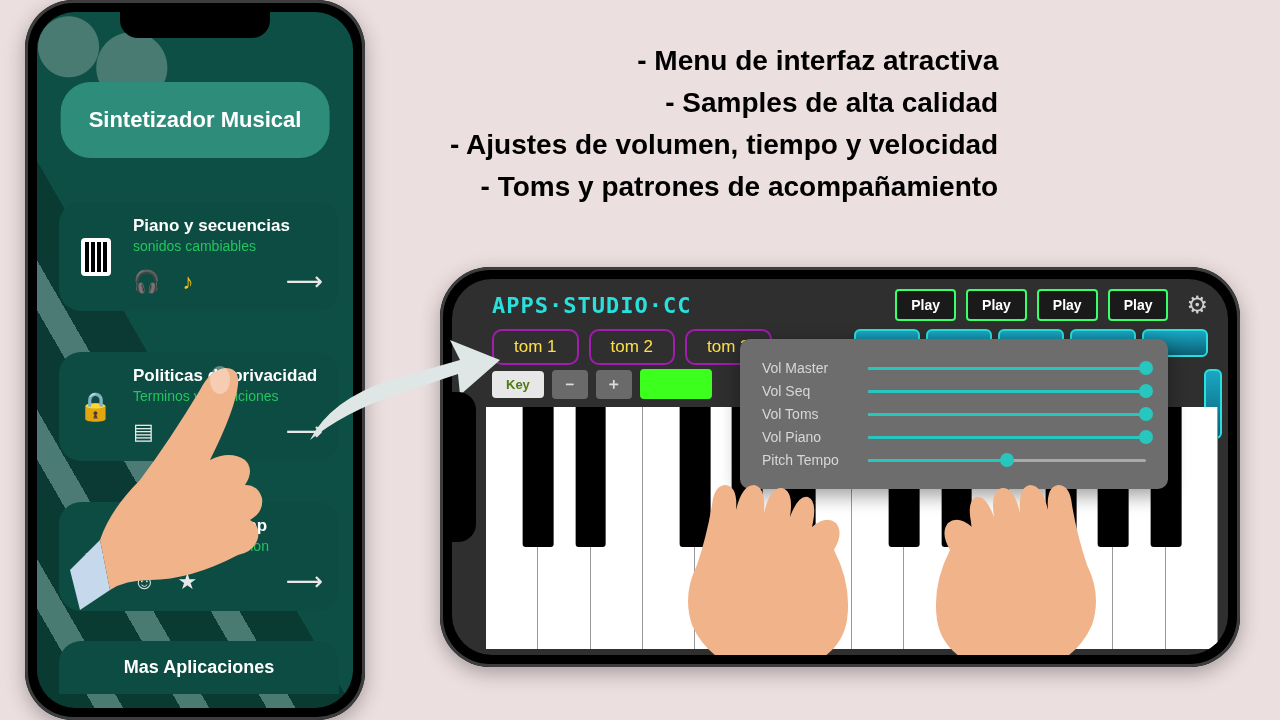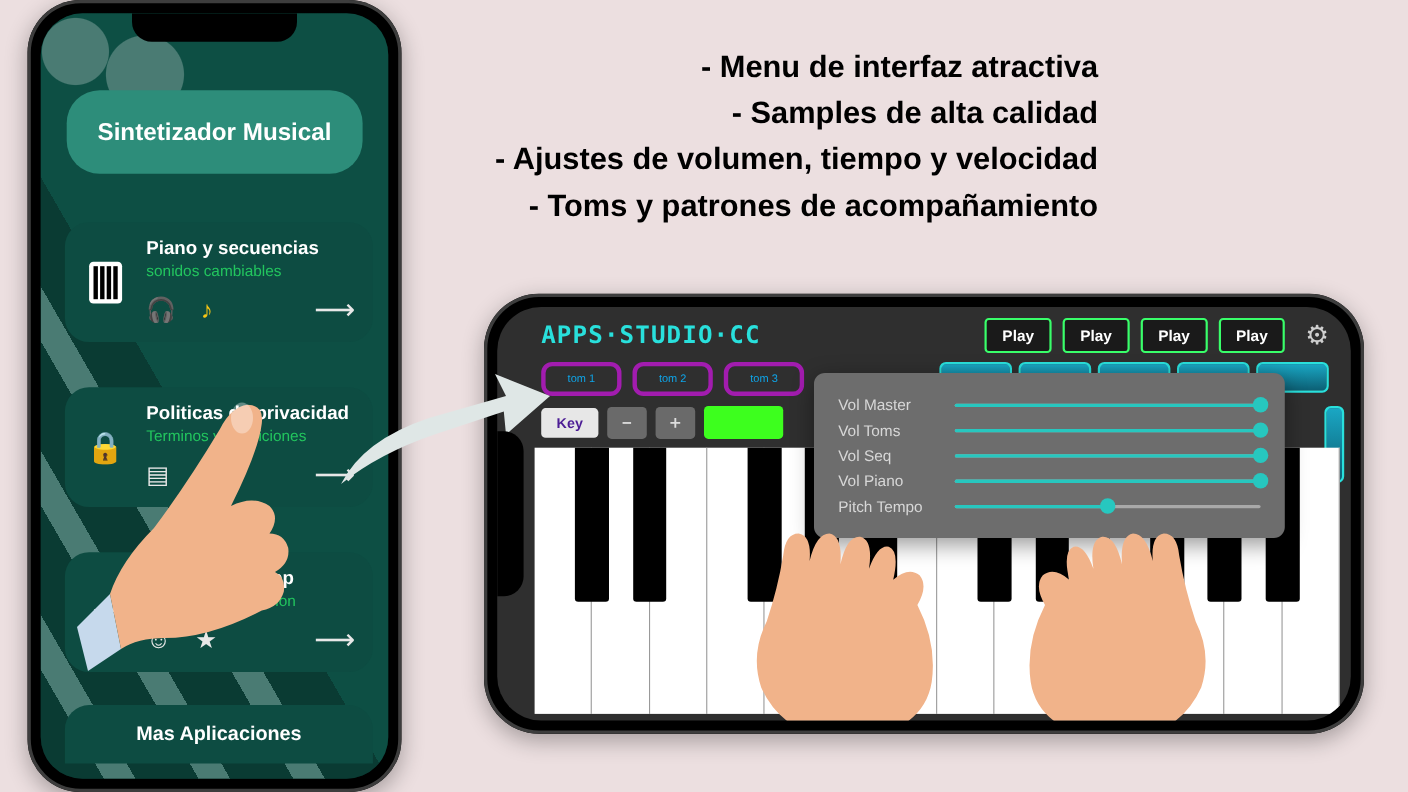--- a/index.html
+++ b/index.html
@@ -66,26 +66,26 @@
   .phone-right .screen{width:100%;height:100%;border-radius:40px;background:#2f2f2f;position:relative;overflow:hidden;}
   .notch-r{position:absolute;top:50%;left:0;transform:translateY(-50%);width:24px;height:150px;background:#000;border-radius:0 18px 18px 0;z-index:10;}
 
   .topbar{position:absolute;top:8px;left:40px;right:20px;height:36px;display:flex;align-items:center;gap:8px;}
   .logo{font-family:monospace;font-size:22px;font-weight:700;color:#29e0dc;letter-spacing:1px;}
   .playbtn{margin-left:auto;}
   .pb{background:#1a1a1a;border:2px solid #39ff6a;color:#fff;font-size:14px;font-weight:700;padding:6px 14px;border-radius:4px;}
   .gear{color:#cfcfcf;font-size:24px;margin-left:8px;}
 
   .tomrow{position:absolute;top:50px;left:40px;right:20px;display:flex;gap:10px;}
-  .tom{border:4px solid #a21caf;color:#0ea5e9;border-radius:10px;padding:6px 20px;font-size:10px}
+  .tom{border:2px solid #a21caf;color:#fde047;border-radius:10px;padding:6px 20px;font-size:17px}
   .padset{margin-left:auto;display:flex;gap:6px;}
   .pad{width:66px;height:28px;background:linear-gradient(#1aa7c4,#0c5f74);border:2px solid #29e0dc;border-radius:6px;}
 
   .ctrlrow{position:absolute;top:90px;left:40px;right:20px;display:flex;gap:8px;align-items:center;}
-  .keyb{background:#e7e7e7;color:#4c1d95;font-size:13px;font-weight:700;padding:6px 14px;border-radius:4px;}
+  .keyb{background:#e7e7e7;color:#4d7c0f;font-size:13px;font-weight:700;padding:6px 14px;border-radius:4px;}
   .pm{background:#6a6a6a;color:#ddd;font-size:16px;font-weight:700;padding:4px 10px;border-radius:4px;}
   .grn{width:72px;height:30px;background:#3dff1e;border-radius:4px;}
   .sidebar{position:absolute;right:6px;top:90px;width:18px;height:70px;background:linear-gradient(#1aa7c4,#0c5f74);border:2px solid #29e0dc;border-radius:6px;}
 
   
   .keys{position:absolute;left:34px;right:10px;bottom:6px;top:128px;background:#fff;display:flex;}
   .wk{flex:1;border-right:1px solid #999;}
   .keys .bkwrap{position:absolute;inset:0;}
   .bk{position:absolute;top:0;width:4.2%;height:58%;background:#000;border-radius:0 0 3px 3px;transform:translateX(-50%);}
 
@@ -243,28 +243,28 @@
 
     <div class="settings">
       <div class="srow">
         <div class="lbl">Vol Master</div>
         <div class="track">
             <div class="fill" style="width:100%"></div>
             <div class="knob" style="left:100%"></div>
           </div>
       </div>
       <div class="srow">
+        <div class="lbl">Vol Seq</div>
+        <div class="track">
+            <div class="fill" style="width:100%"></div>
+            <div class="knob" style="left:100%"></div>
+          </div>
+      </div>
+      <div class="srow">
         <div class="lbl">Vol Toms</div>
-        <div class="track">
-            <div class="fill" style="width:100%"></div>
-            <div class="knob" style="left:100%"></div>
-          </div>
-      </div>
-      <div class="srow">
-        <div class="lbl">Vol Seq</div>
         <div class="track">
             <div class="fill" style="width:100%"></div>
             <div class="knob" style="left:100%"></div>
           </div>
       </div>
       <div class="srow">
         <div class="lbl">Vol Piano</div>
         <div class="track">
             <div class="fill" style="width:100%"></div>
             <div class="knob" style="left:100%"></div>

